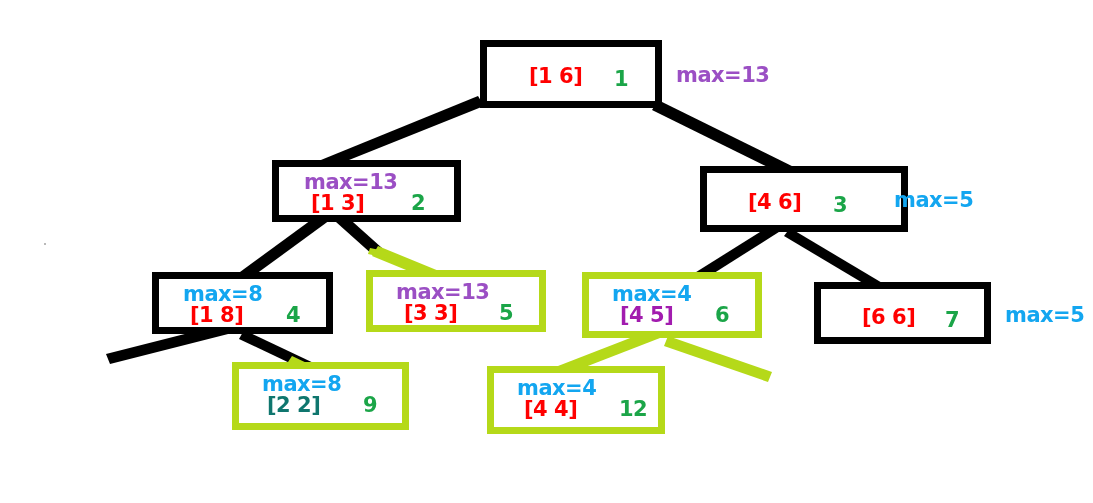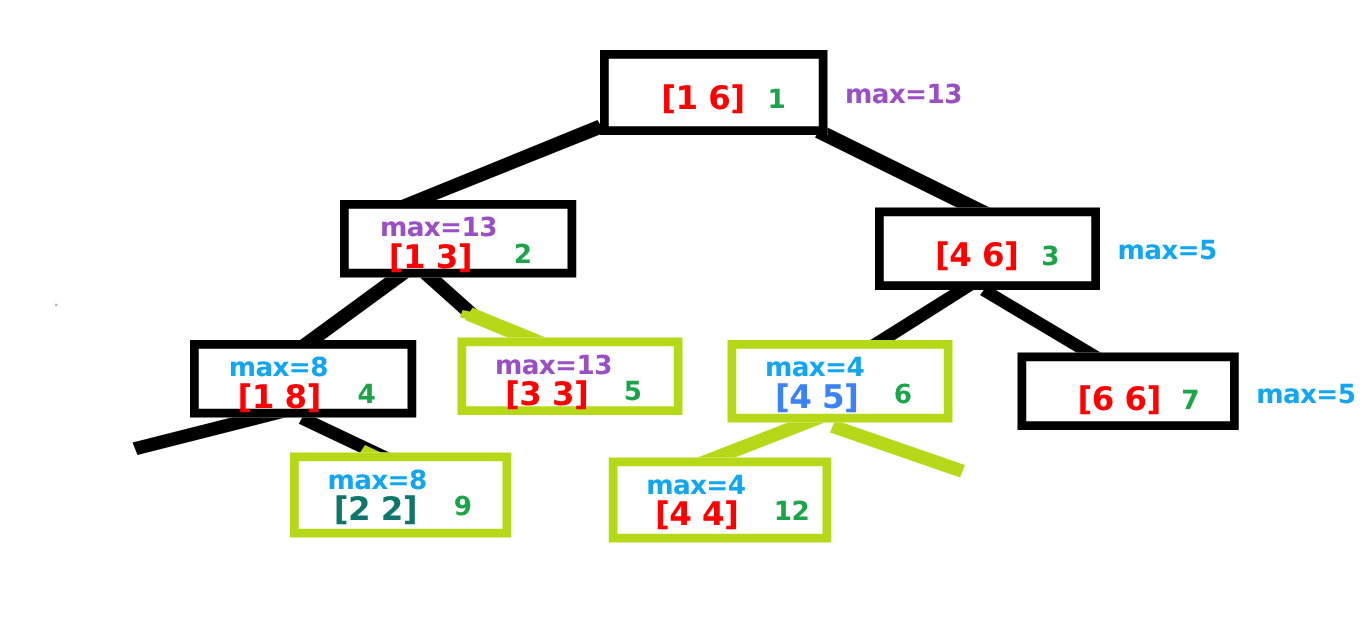--- a/index.html
+++ b/index.html
@@ -55,21 +55,21 @@
     position: absolute;
     font-weight: bold;
     font-size: 21px;
     white-space: nowrap;
     letter-spacing: -0.5px;
     z-index: 6;
   }
   .interval {
     position: absolute;
     font-weight: bold;
-    font-size: 26px;
+    font-size: 21px;
     white-space: nowrap;
     color: #ff0000;
     letter-spacing: -0.5px;
   }
   .idx {
     position: absolute;
     font-weight: bold;
     font-size: 21px;
     white-space: nowrap;
     color: #1ba548;
@@ -123,21 +123,21 @@
       </div>
     </div>
     <span class="max-outside" style="color: rgb(155, 79, 196); left: 676px; top: 63px;">max=13</span>
     <div class="node black" style="left: 272px; top: 160px; width: 189px; height: 62px;">
       <div class="node-inner">
         <span class="max-inside" style="color: rgb(155, 79, 196); left: 25px; top: 3px;">max=13</span>
         <span class="interval" style="color: rgb(255, 0, 0); left: 32px; top: 24px; text-align: center;">[1     3]</span>
         <span class="idx" style="color: rgb(27, 165, 72); left: 132px; top: 24px;">2</span>
       </div>
     </div>
-    <div class="node black" style="left: 700px; top: 166px; width: 180px; height: 66px;">
+    <div class="node black" style="left: 700px; top: 166px; width: 208px; height: 66px;">
       <div class="node-inner">
         <span class="interval" style="color: rgb(255, 0, 0); left: 41px; top: 17px;">[4    6]</span>
         <span class="idx" style="color: rgb(27, 165, 72); left: 126px; top: 20px;">3</span>
       </div>
     </div>
     <span class="max-outside" style="color: rgb(19, 166, 240); left: 894px; top: 188px;">max=5</span>
     <div class="node black" style="left: 152px; top: 272px; width: 181px; height: 62px;">
       <div class="node-inner">
         <span class="max-inside" style="color: rgb(19, 166, 240); left: 24px; top: 3px;">max=8</span>
         <span class="interval" style="color: rgb(255, 0, 0); left: 31px; top: 24px;">[1    8]</span>
@@ -147,21 +147,21 @@
     <div class="node green" style="left: 366px; top: 270px; width: 180px; height: 62px;">
       <div class="node-inner">
         <span class="max-inside" style="color: rgb(155, 79, 196); left: 23px; top: 3px;">max=13</span>
         <span class="interval" style="color: rgb(255, 0, 0); left: 31px; top: 24px;">[3   3]</span>
         <span class="idx" style="color: rgb(27, 165, 72); left: 126px; top: 24px;">5</span>
       </div>
     </div>
     <div class="node green" style="left: 582px; top: 272px; width: 180px; height: 66px;">
       <div class="node-inner">
         <span class="max-inside" style="color: rgb(19, 166, 240); left: 23px; top: 3px;">max=4</span>
-        <span class="interval" style="color: #3b82f6; left: 31px; top: 24px;">[4    5]</span>
+        <span class="interval" style="color: #a21caf; left: 31px; top: 24px;">[4    5]</span>
         <span class="idx" style="color: rgb(27, 165, 72); left: 126px; top: 24px;">6</span>
       </div>
     </div>
     <div class="node black" style="left: 814px; top: 282px; width: 177px; height: 62px;">
       <div class="node-inner">
         <span class="interval" style="color: rgb(255, 0, 0); left: 41px; top: 16px;">[6    6]</span>
         <span class="idx" style="color: rgb(27, 165, 72); left: 124px; top: 19px;">7</span>
       </div>
     </div>
     <span class="max-outside" style="color: rgb(19, 166, 240); left: 1005px; top: 303px;">max=5</span>

